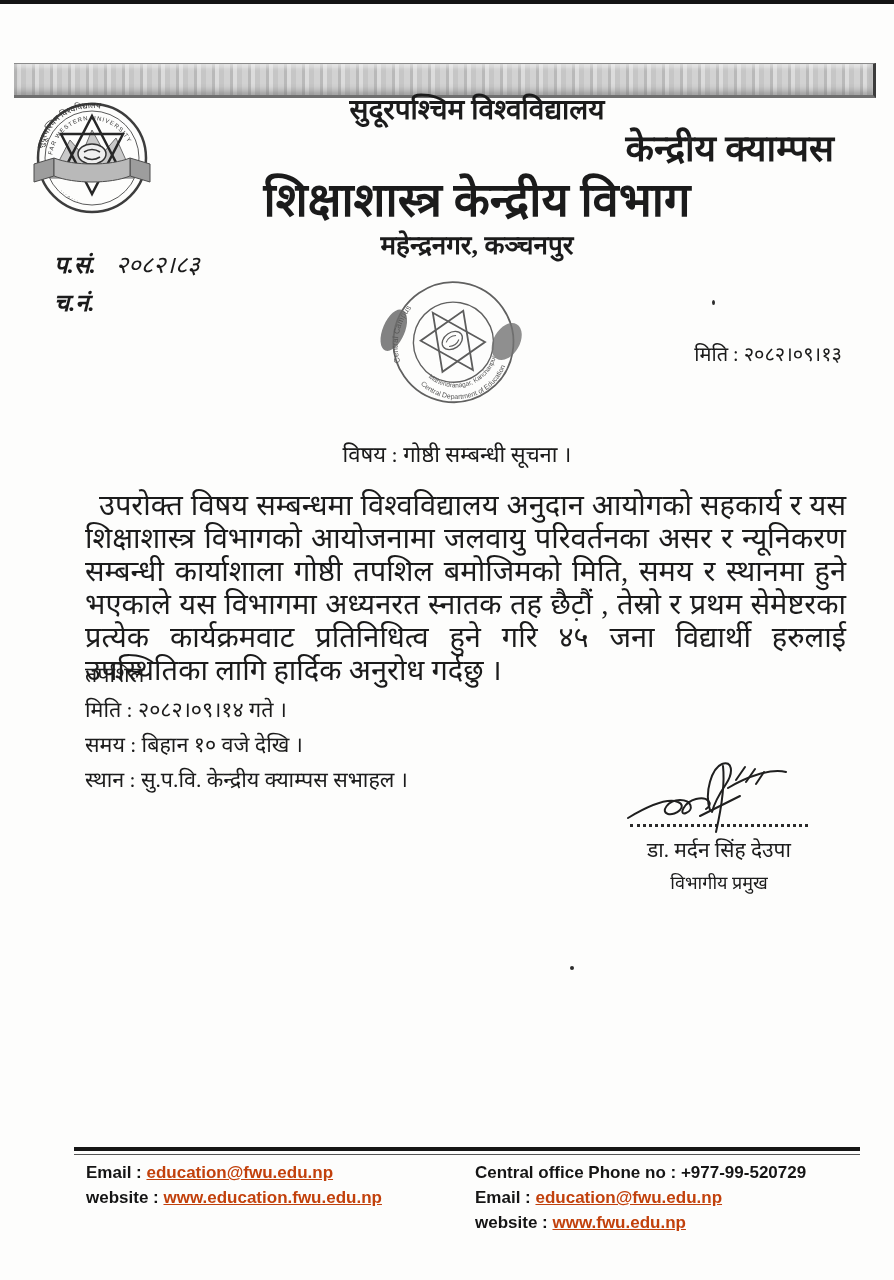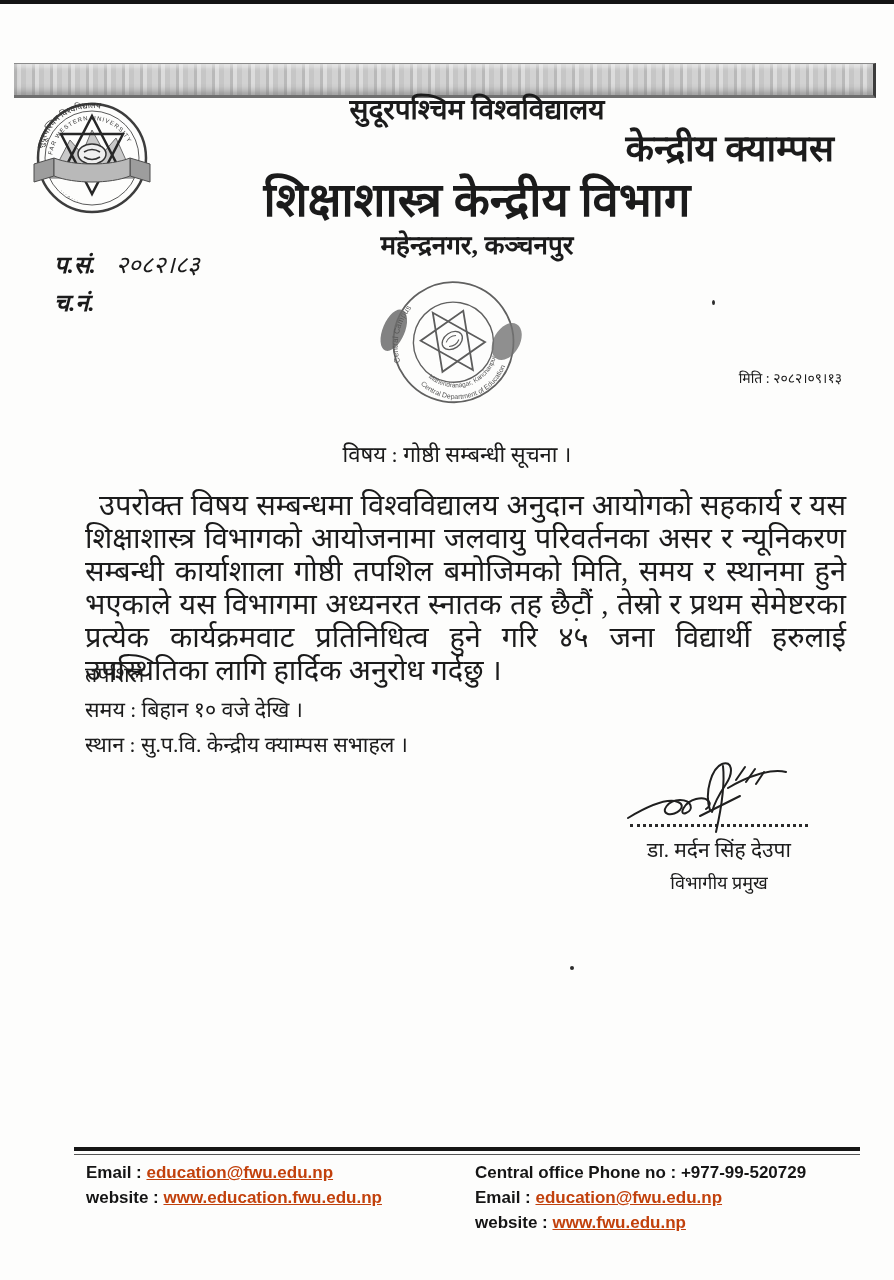--- a/index.html
+++ b/index.html
@@ -30,21 +30,21 @@
   .lh-univ{font-size:28px;}
   .lh-campus{font-size:37px;margin-top:2px;text-align:right;}
   .lh-dept{font-size:47px;margin-top:2px;}
   .lh-addr{font-size:26px;margin-top:4px;}
 
   .ref-block{position:absolute;left:54px;top:246px;font-size:24px;font-weight:bold;line-height:38px;font-style:italic;}
   .ref-line span{display:inline-block;}
   .ref-value{margin-left:14px;font-weight:normal;}
 
   .stamp-wrap{position:absolute;left:366px;top:268px;width:176px;height:150px;transform:rotate(-35deg);opacity:.82;}
-  .date-line{position:absolute;right:52px;top:368px;font-size:14px;}
+  .date-line{position:absolute;right:52px;top:340px;font-size:20px;}
 
   .subject{position:absolute;left:0;right:0;top:438px;text-align:center;font-size:22px;transform:translateX(10px);}
 
   .body-par{
     position:absolute;left:85px;right:48px;top:489px;
     font-size:29px;line-height:33px;text-align:justify;text-indent:14px;
   }
 
   .details{position:absolute;left:85px;top:658px;font-size:21.5px;line-height:35px;}
 
@@ -155,20 +155,21 @@
   </div>
 
   <div class="date-line">मिति : २०८२।०९।१३</div>
 
   <div class="subject">विषय : गोष्ठी सम्बन्धी सूचना ।</div>
 
   <div class="body-par">उपरोक्त विषय सम्बन्धमा विश्वविद्यालय अनुदान आयोगको सहकार्य र यस शिक्षाशास्त्र विभागको आयोजनामा जलवायु परिवर्तनका असर र न्यूनिकरण सम्बन्धी कार्याशाला गोष्ठी तपशिल बमोजिमको मिति, समय र स्थानमा हुने भएकाले यस विभागमा अध्यनरत स्नातक तह छैटौं , तेस्रो र प्रथम सेमेष्टरका प्रत्येक कार्यक्रमवाट प्रतिनिधित्व हुने गरि ४५ जना  विद्यार्थी हरुलाई उपस्थितिका लागि हार्दिक अनुरोध गर्दछु ।</div>
 
   <div class="details">
     <div>तपशिल</div>
+    <div>मिति : २०८२।०९।१४ गते ।</div>
     <div>समय : बिहान १० वजे देखि ।</div>
     <div>स्थान : सु.प.वि. केन्द्रीय क्याम्पस सभाहल ।</div>
   </div>
 
   <div class="sign-block">
     <svg class="sign-scribble" width="190" height="78" viewBox="0 0 190 78">
       <g fill="none" stroke="#1f1f1f" stroke-width="2" stroke-linecap="round">
         <path d="M4,60 C24,48 44,40 54,44 C64,48 52,58 44,56 C36,54 44,42 56,42 C68,42 70,52 62,55 C54,58 60,44 72,41 C84,38 90,46 82,51"></path>
         <path d="M86,52 C80,34 88,10 98,6 C108,2 110,14 102,26 C96,35 90,46 88,54"></path>
         <path d="M99,8 C101,26 97,52 92,74"></path>

